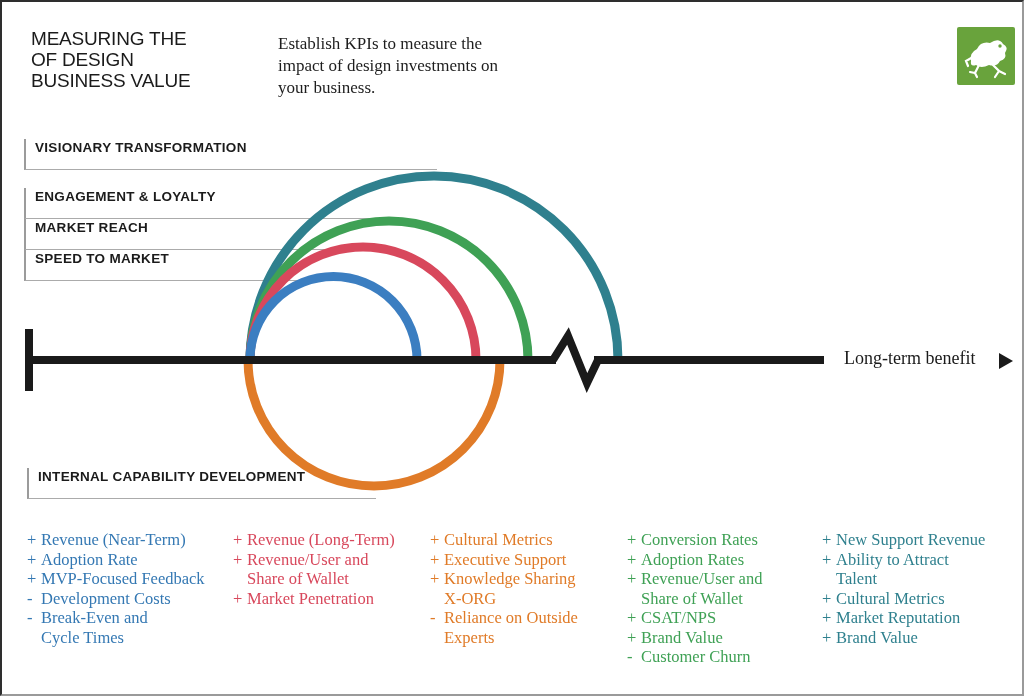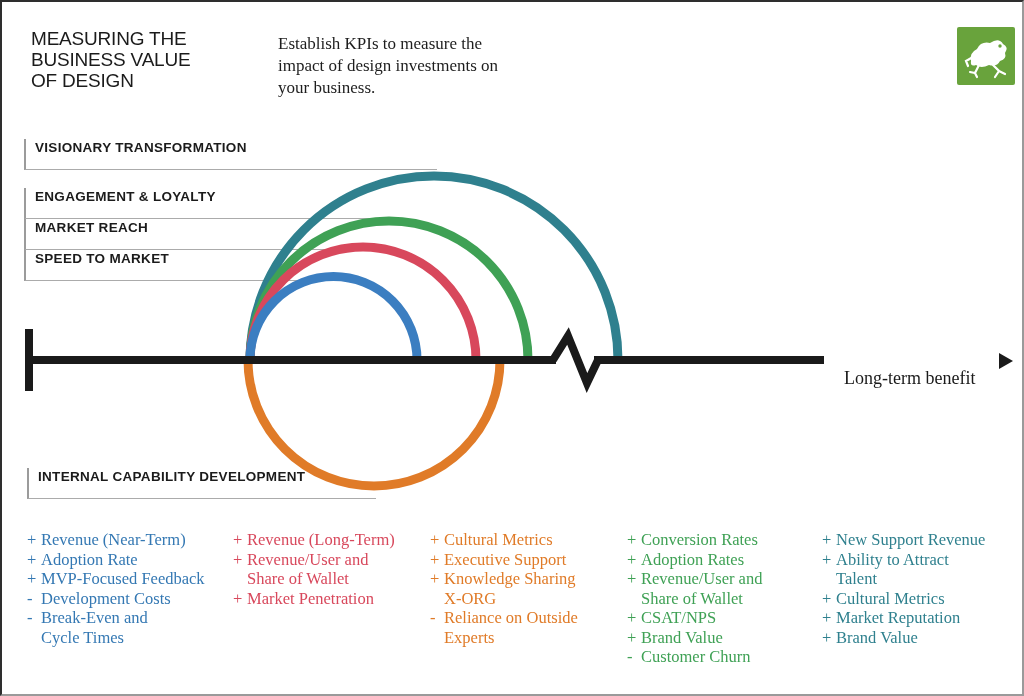--- a/index.html
+++ b/index.html
@@ -34,40 +34,40 @@
   }
   #lbl-visionary{top:137px;width:402px;}
   #lbl-engagement{top:186px;width:357px;}
   #lbl-market{top:217px;width:329px;}
   #lbl-speed{top:248px;width:279px;}
   #lbl-internal{top:466px;left:25px;width:338px;}
   
   .diagram-svg{position:absolute;left:0;top:0;z-index:2;pointer-events:none;}
   .axis-caption{
     position:absolute;left:842px;top:346px;z-index:3;
-    font-family:"Liberation Serif",serif;font-size:18px;color:#1a1a1a;white-space:nowrap;margin-top:20px;
+    font-family:"Liberation Serif",serif;font-size:18px;color:#1a1a1a;white-space:nowrap;
   }
   
   .metrics-row{position:absolute;left:0;top:528px;width:1024px;height:160px;z-index:3;}
   .metric-col{
     position:absolute;top:0;width:200px;
     font-family:"Liberation Serif",serif;font-size:16.5px;line-height:19.5px;
   }
   .metric-item{position:relative;padding-left:14px;}
   .metric-item .sign{position:absolute;left:0;top:0;}
 </style>
 </head>
 <body>
 
 <div class="page">
 
   <div class="title">
     <div>MEASURING THE</div>
+    <div>OF DESIGN</div>
     <div>BUSINESS VALUE</div>
-    <div>OF DESIGN</div>
   </div>
   <div class="subtitle">Establish KPIs to measure the impact of design investments on your business.</div>
 
   <div class="logo" id="logo">
     <svg width="58" height="58" viewBox="0 0 58 58">
       <rect x="0" y="0" width="58" height="58" rx="2" id="logo-bg" fill="#69A33C"></rect>
       <path d="M14 34 Q12 26 20 22 Q24 14 33 16 Q42 10 46 17 Q52 20 48 26 Q50 32 43 34 Q40 40 32 38 Q24 42 19 38 Q13 40 14 34 Z" fill="#ffffff"></path>
       <path d="M22 38 L18 46 L13 45 M18 46 L20 50 M36 38 L42 44 L38 50 M42 44 L48 47 M16 30 L9 34 L11 39" stroke="#ffffff" stroke-width="2.2" fill="none" stroke-linecap="round"></path>
       <circle cx="43" cy="19" r="1.7" id="logo-eye" fill="#69A33C"></circle>
     </svg>

